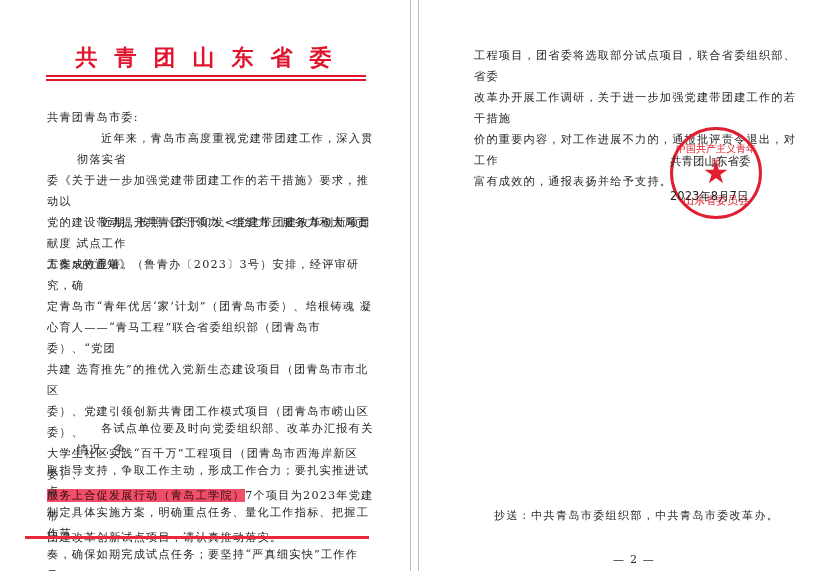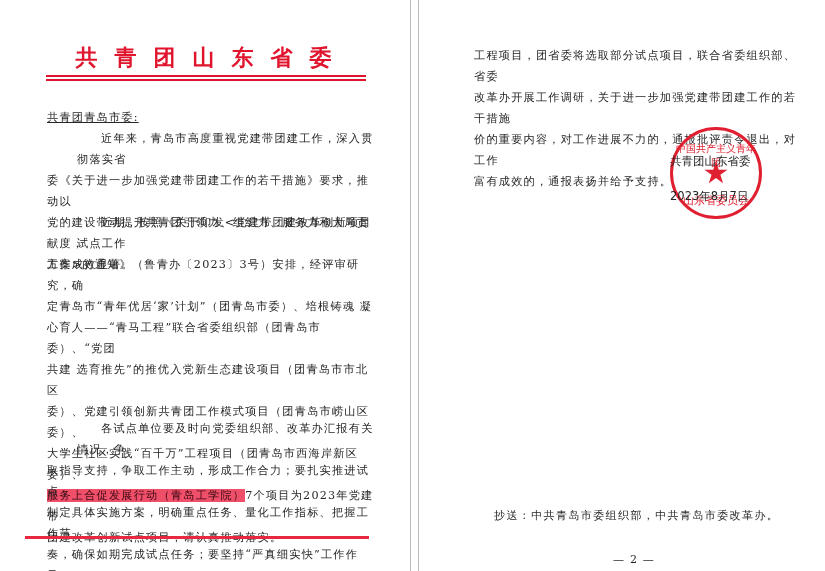--- a/index.html
+++ b/index.html
@@ -23,21 +23,21 @@
   .page-num{position:absolute;top:549px;left:613px;font-size:11px;}
 </style>
 </head>
 <body>
 
 <div class="page" id="page-left">
   <div class="header-title">共青团山东省委</div>
   <div class="header-rule" style="top:75px;"></div>
   <div class="header-rule" style="top:79px;"></div>
 
-  <div class="p" style="left:47px;top:107px;text-decoration:underline;">共青团青岛市委:</div>
+  <div class="p" style="left:47px;top:107px;">共青团青岛市委:</div>
 
   <div class="p" style="left:47px;top:128px;width:330px;">
     <div class="indent">近年来，青岛市高度重视党建带团建工作，深入贯彻落实省</div>
     <div>委《关于进一步加强党建带团建工作的若干措施》要求，推动以</div>
     <div>党的建设带动提升共青团引领力、组织力、服务力和大局贡献度，</div>
     <div>工作成效显著。</div>
   </div>
 
   <div class="p" style="left:47px;top:212px;width:330px;">
     <div class="indent">近期，按照《关于印发&lt;党建带团建改革创新项目试点工作</div>

